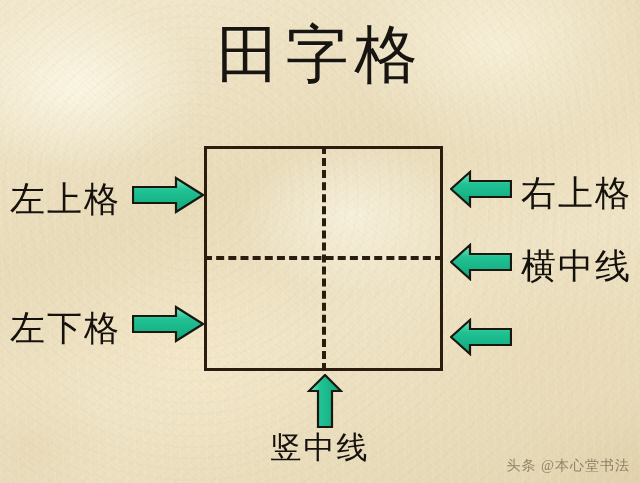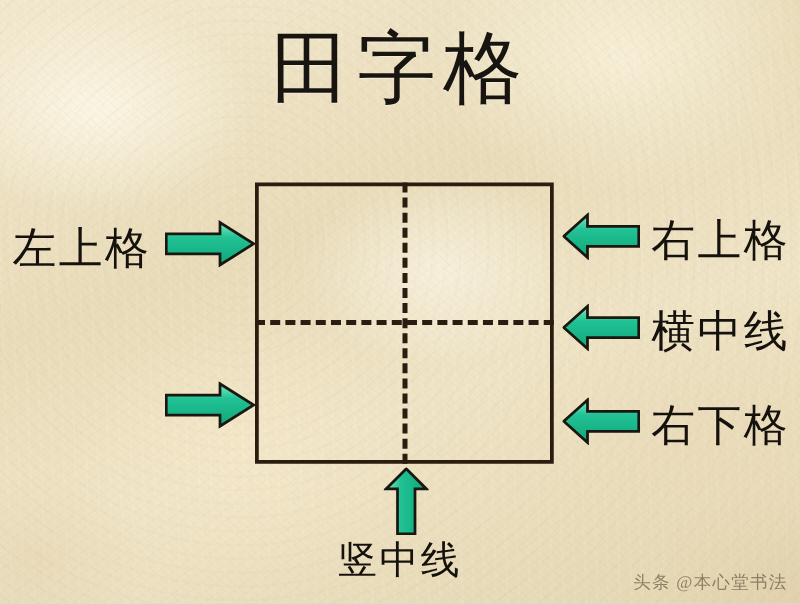--- a/index.html
+++ b/index.html
@@ -156,24 +156,24 @@
   <div id="paper-grain"></div>
   <div id="paper-vignette"></div>
 
   <div id="title">田字格</div>
 
   <div id="grid-box"></div>
   <div id="grid-hline"></div>
   <div id="grid-vline"></div>
 
   <div class="side-label" id="label-top-left">左上格</div>
+  <div class="side-label" id="label-bottom-left">左下格</div>
 
   <div class="side-label" id="label-top-right">右上格</div>
   <div class="side-label" id="label-mid-right">横中线</div>
-  <div class="side-label" id="label-bottom-right">右下格</div>
 
   <div id="label-bottom-center">竖中线</div>
 
   <svg class="arrow" id="arrow-top-left" width="72" height="38" viewBox="0 0 72 38">
     <defs>
       <linearGradient id="gradR1" x1="0" y1="0" x2="0" y2="1">
         <stop offset="0%" stop-color="#7fe9c6"></stop>
         <stop offset="35%" stop-color="#21c294"></stop>
         <stop offset="100%" stop-color="#0fa77a"></stop>
       </linearGradient>

